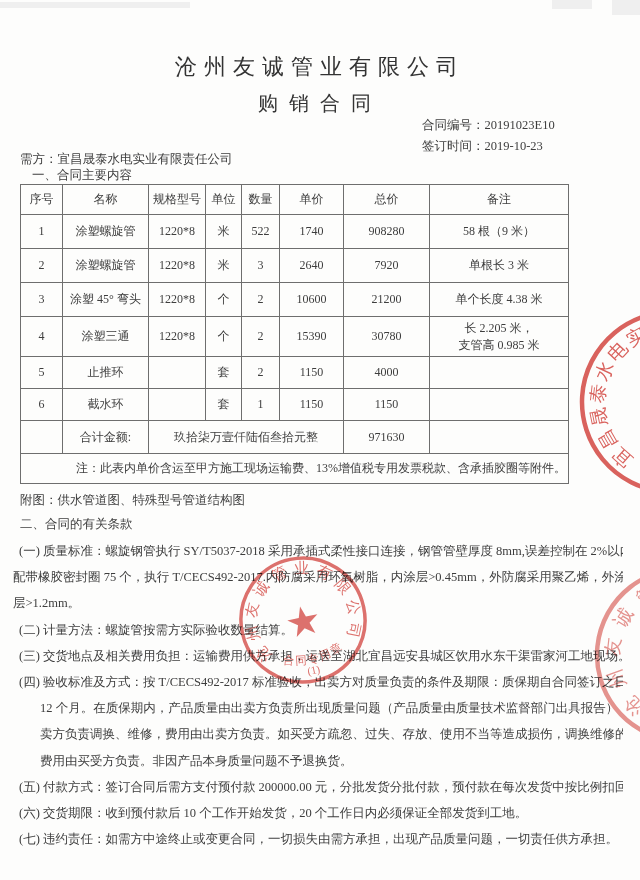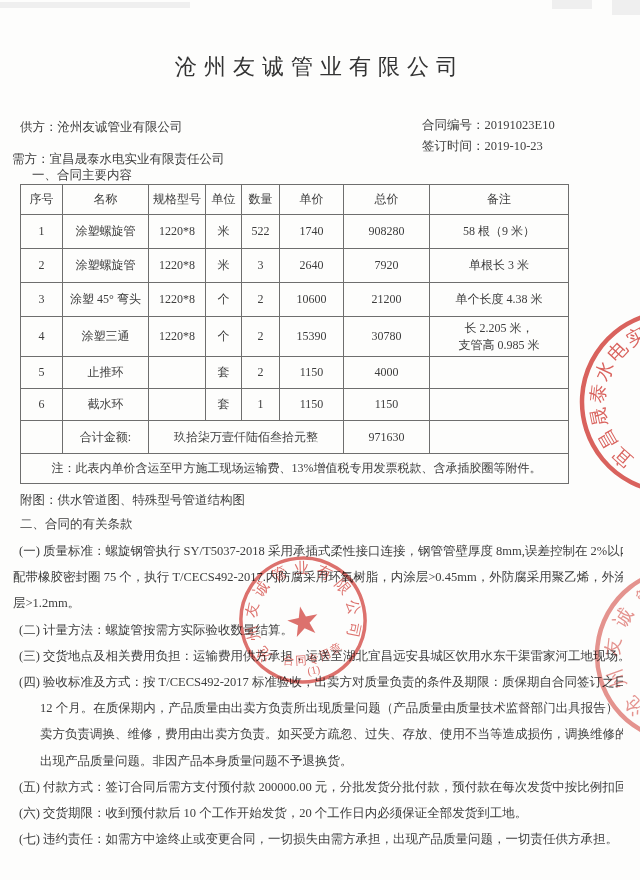--- a/index.html
+++ b/index.html
@@ -16,42 +16,42 @@
           border-collapse:collapse;table-layout:fixed;}
   .contract-table td,.contract-table th{border:1px solid #6e6e6e;font-size:12px;
           font-weight:normal;text-align:center;vertical-align:middle;padding:0 2px;
           overflow:hidden;white-space:pre-line;color:#3d3d3d;}
   .contract-table .h-row{height:30px;}
   .contract-table .r-std{height:34px;}
   .contract-table .r-tall{height:40px;}
   .contract-table .r-short{height:32px;}
   .contract-table .r-total{height:33px;}
   .contract-table .r-note{height:30px;}
-  .contract-table td.note-cell{text-align:center;padding-left:6px;}
+  .contract-table td.note-cell{text-align:right;padding-left:6px;}
   .clauses{position:absolute;top:538px;left:13px;width:610px;font-size:12.5px;}
   .cl{line-height:26.2px;white-space:nowrap;overflow:hidden;}
   .ind0{padding-left:0;}
   .ind1{padding-left:6px;}
   .ind2{padding-left:27px;}
   .stamp{position:absolute;mix-blend-mode:multiply;pointer-events:none;}
   .stamp svg text, .stamp svg textPath{font-family:"Liberation Serif","DejaVu Serif",serif;}
 </style>
 </head>
 <body>
 
 <div class="page">
 
   <div class="artifact" style="top:2px;left:0;width:190px;height:6px;"></div>
   <div class="artifact" style="top:0;left:552px;width:40px;height:9px;"></div>
   <div class="artifact" style="top:0;left:612px;width:28px;height:15px;"></div>
 
   <div class="title1">沧州友诚管业有限公司</div>
-
-  <div class="line" style="top:119px;left:20px;"><span>供方：</span><span>沧州友诚管业有限公司</span></div>
-  <div class="line" style="top:151px;left:12px;"><span>需方：</span><span>宜昌晟泰水电实业有限责任公司</span></div>
+  <div class="title2">购销合同</div>
+
+  <div class="line" style="top:151px;left:20px;"><span>需方：</span><span>宜昌晟泰水电实业有限责任公司</span></div>
 
   <div class="info-right">
     <div><span>合同编号：</span><span>20191023E10</span></div>
     <div><span>签订时间：</span><span>2019-10-23</span></div>
   </div>
 
   <div class="line" style="top:167px;left:32px;">一、合同主要内容</div>
 
   <table class="contract-table">
     <colgroup>
@@ -156,21 +156,21 @@
 
   <div class="clauses">
       <div class="cl ind1">(一) 质量标准：螺旋钢管执行 SY/T5037-2018 采用承插式柔性接口连接，钢管管壁厚度 8mm,误差控制在 2%以内，</div>
       <div class="cl ind0">配带橡胶密封圈 75 个，执行 T/CECS492-2017.内防腐采用环氧树脂，内涂层&gt;0.45mm，外防腐采用聚乙烯，外涂</div>
       <div class="cl ind0">层&gt;1.2mm。</div>
       <div class="cl ind1">(二) 计量方法：螺旋管按需方实际验收数量结算。</div>
       <div class="cl ind1">(三) 交货地点及相关费用负担：运输费用供方承担，运送至湖北宜昌远安县城区饮用水东干渠雷家河工地现场。</div>
       <div class="cl ind1">(四) 验收标准及方式：按 T/CECS492-2017 标准验收，出卖方对质量负责的条件及期限：质保期自合同签订之日起</div>
       <div class="cl ind2">12 个月。在质保期内，产品质量由出卖方负责所出现质量问题（产品质量由质量技术监督部门出具报告），出</div>
       <div class="cl ind2">卖方负责调换、维修，费用由出卖方负责。如买受方疏忽、过失、存放、使用不当等造成损伤，调换维修的一</div>
-      <div class="cl ind2">出现产品质量问题。非因产品本身质量问题不予退换货。</div>
+      <div class="cl ind2">费用由买受方负责。非因产品本身质量问题不予退换货。</div>
       <div class="cl ind1">(五) 付款方式：签订合同后需方支付预付款 200000.00 元，分批发货分批付款，预付款在每次发货中按比例扣回。</div>
       <div class="cl ind1">(六) 交货期限：收到预付款后 10 个工作开始发货，20 个工作日内必须保证全部发货到工地。</div>
       <div class="cl ind1">(七) 违约责任：如需方中途终止或变更合同，一切损失由需方承担，出现产品质量问题，一切责任供方承担。</div>
     </div>
 
   <div class="stamp" style="top:302px;left:572px;width:200px;height:200px;opacity:.8;transform:rotate(-18deg);">
     <svg width="200" height="200" viewBox="0 0 200 200">
       <defs>
           <path id="arcA" d="M 47.9 143.7 A 68 68 0 1 1 152.1 143.7" fill="none"></path>
             <path id="botA" d="M 55 155 Q 100 175 145 155" fill="none"></path>

